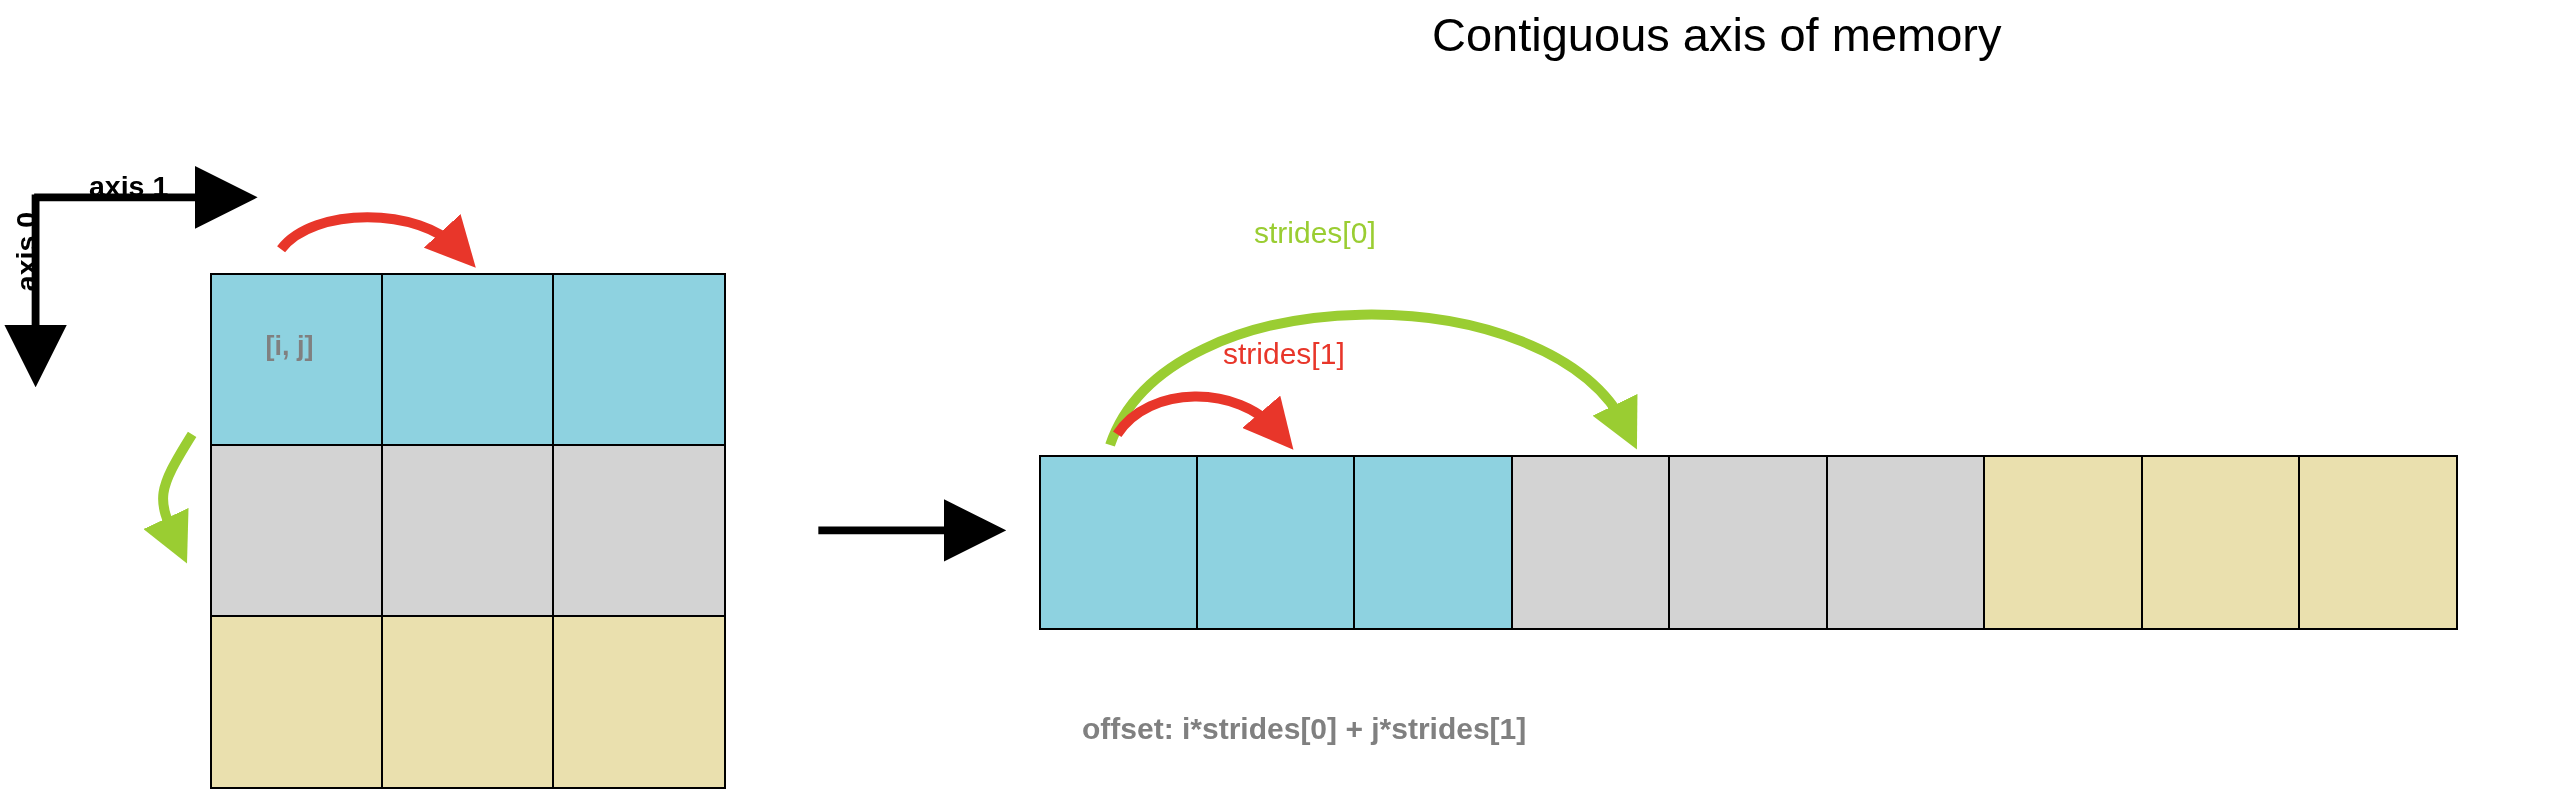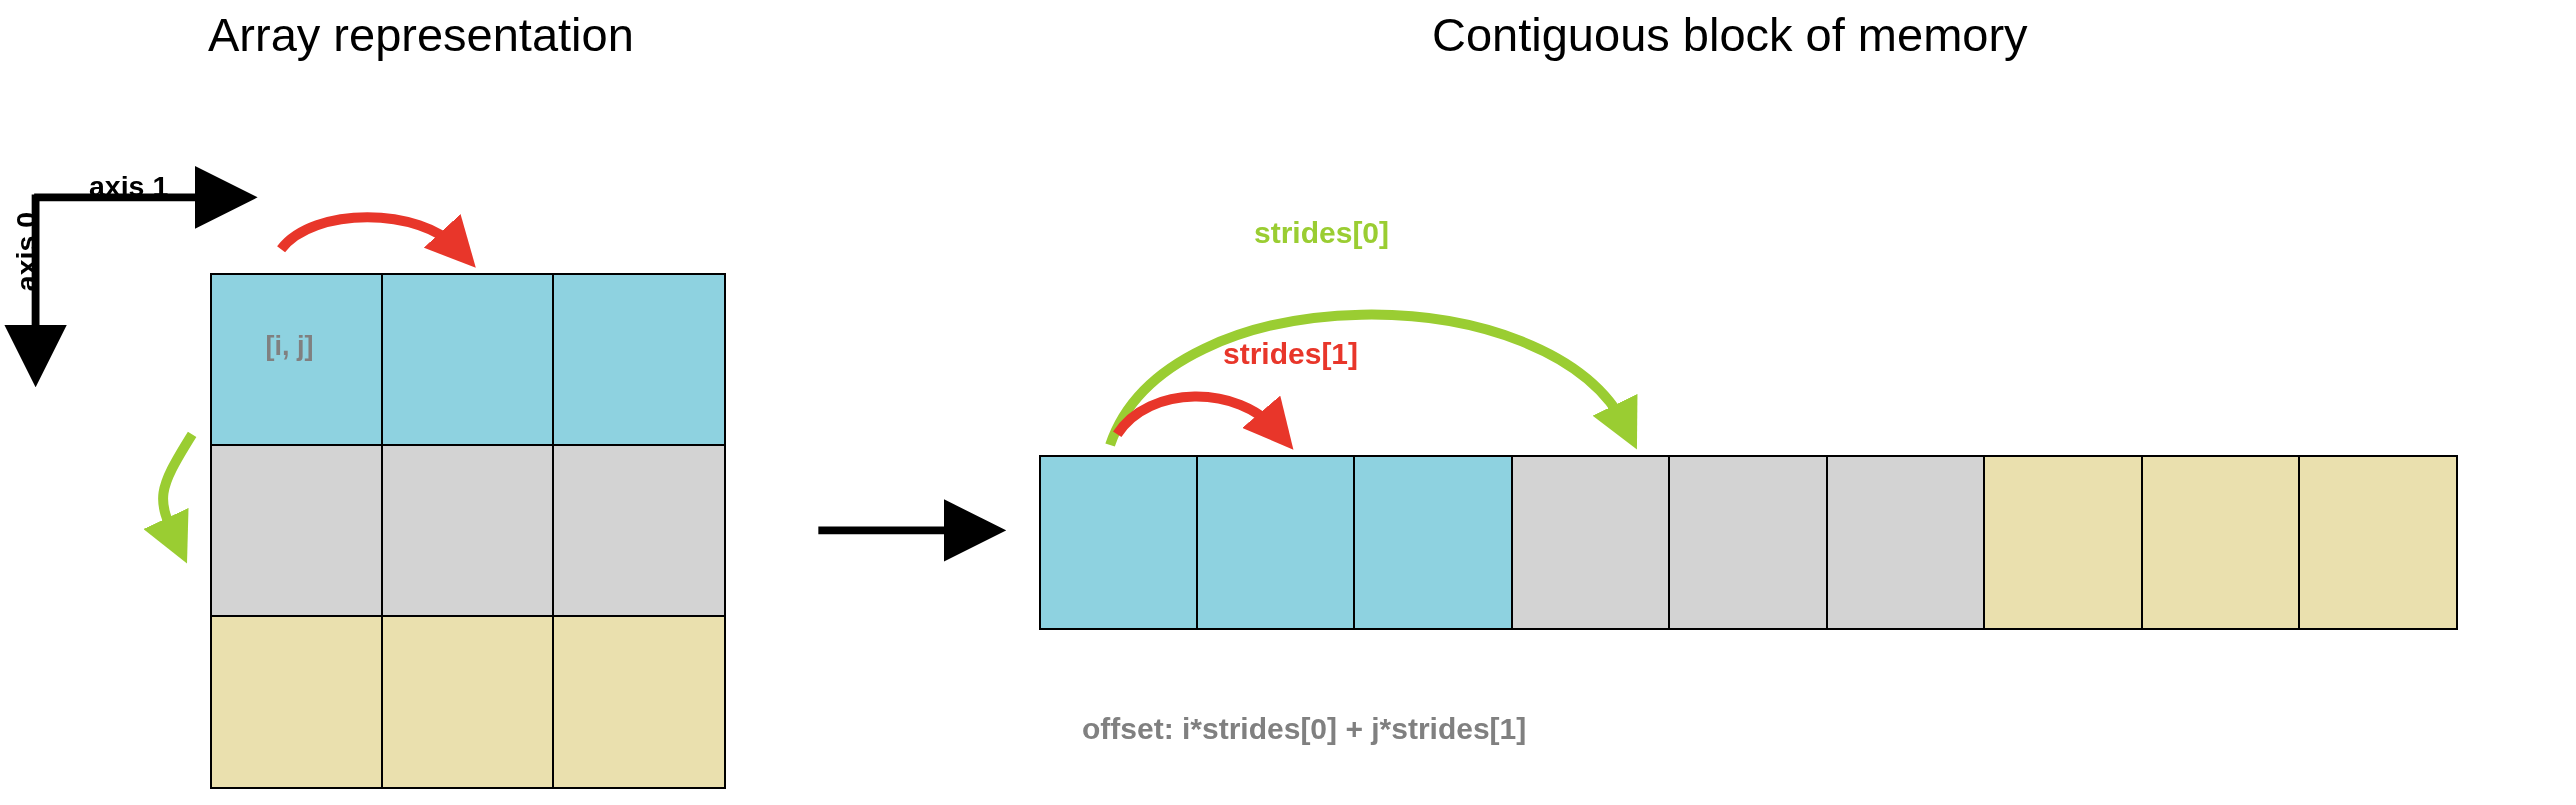--- a/index.html
+++ b/index.html
@@ -82,21 +82,21 @@
   }
   .scell {
     border: 2.8px solid #000000;
     box-sizing: border-box;
     margin: -1.4px;
   }
 
   .stride-label {
     position: absolute;
     font-size: 30px;
-    font-weight: bold;
+    font-weight: normal;
     white-space: nowrap;
   }
   #strides0-label { left: 1254px; top: 216px; color: #9ACD32; }
   #strides1-label { left: 1223px; top: 337px; color: #E8362A; }
 
   #offset-label {
     position: absolute;
     left: 1082px;
     top: 712px;
     font-size: 30px;
@@ -112,22 +112,21 @@
     width: 2576px;
     height: 806px;
     pointer-events: none;
   }
 </style>
 </head>
 <body>
 
 <div class="canvas">
 
-  <div class="title" id="title-left">Array representation</div>
-  <div class="title" id="title-right">Contiguous block of memory</div>
+  <div class="title" id="title-right">Contiguous axis of memory</div>
 
   <div class="axis-label" id="axis1-label">axis 1</div>
   <div class="axis-label" id="axis0-label">axis 0</div>
 
   <div class="grid">
     <div class="cell" style="background:#8ED2E0">
       <span class="cell-label">[i, j]</span>
     </div>
     <div class="cell" style="background:#8ED2E0"></div>
     <div class="cell" style="background:#8ED2E0"></div>

